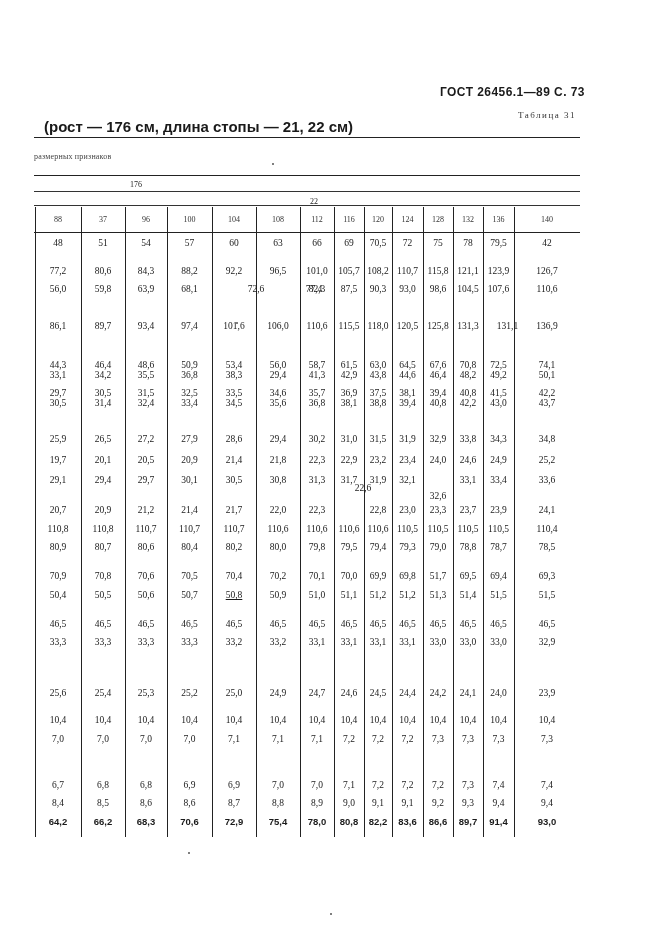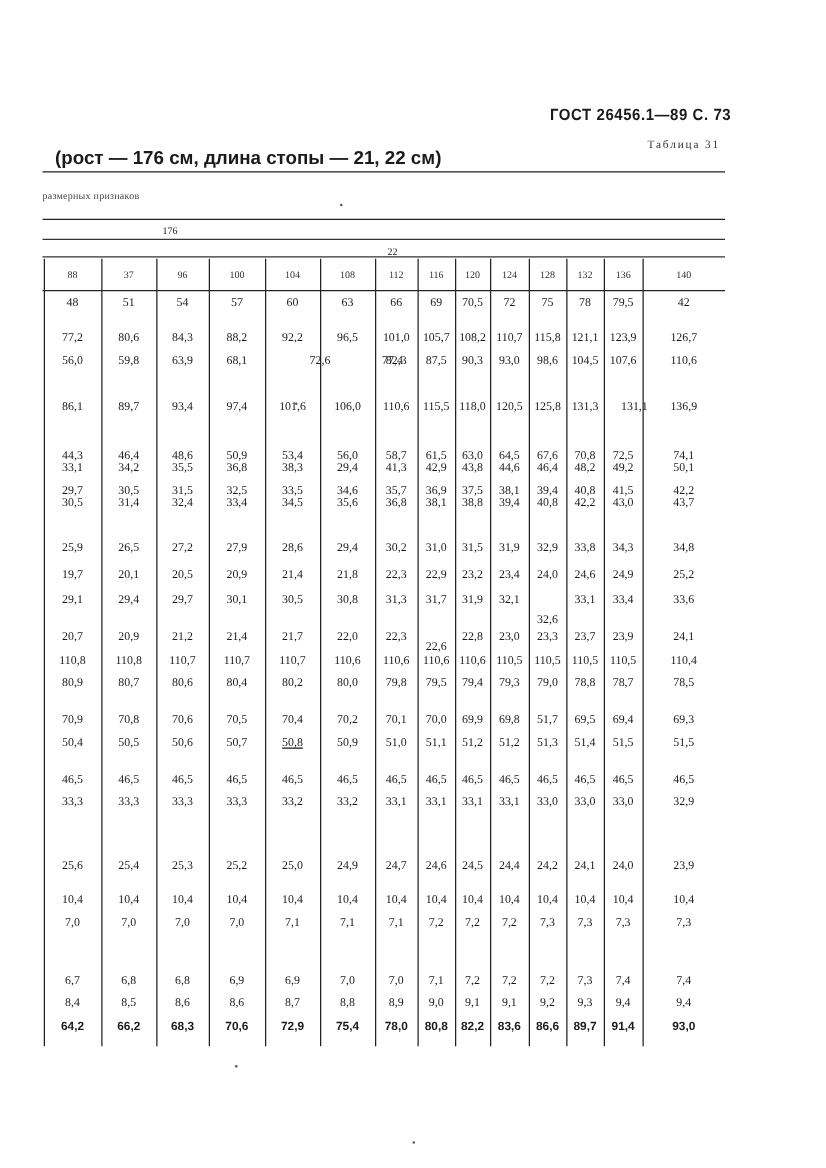--- a/index.html
+++ b/index.html
@@ -223,21 +223,21 @@
       <div class="cell" style="left: 453px; width: 30px; top: 475px;">33,1</div>
       <div class="cell" style="left: 483px; width: 31px; top: 475px;">33,4</div>
       <div class="cell" style="left: 514px; width: 66px; top: 475px;">33,6</div>
       <div class="cell" style="left: 35px; width: 46px; top: 505px;">20,7</div>
       <div class="cell" style="left: 81px; width: 44px; top: 505px;">20,9</div>
       <div class="cell" style="left: 125px; width: 42px; top: 505px;">21,2</div>
       <div class="cell" style="left: 167px; width: 45px; top: 505px;">21,4</div>
       <div class="cell" style="left: 212px; width: 44px; top: 505px;">21,7</div>
       <div class="cell" style="left: 256px; width: 44px; top: 505px;">22,0</div>
       <div class="cell" style="left: 300px; width: 34px; top: 505px;">22,3</div>
-      <div class="cell" style="left: 334px; width: 30px; top: 513px;">22,6</div>
+      <div class="cell" style="left: 334px; width: 30px; top: 483px; padding-left: 14px;">22,6</div>
       <div class="cell" style="left: 364px; width: 28px; top: 505px;">22,8</div>
       <div class="cell" style="left: 392px; width: 31px; top: 505px;">23,0</div>
       <div class="cell" style="left: 423px; width: 30px; top: 505px;">23,3</div>
       <div class="cell" style="left: 453px; width: 30px; top: 505px;">23,7</div>
       <div class="cell" style="left: 483px; width: 31px; top: 505px;">23,9</div>
       <div class="cell" style="left: 514px; width: 66px; top: 505px;">24,1</div>
       <div class="cell" style="left: 35px; width: 46px; top: 524px;">110,8</div>
       <div class="cell" style="left: 81px; width: 44px; top: 524px;">110,8</div>
       <div class="cell" style="left: 125px; width: 42px; top: 524px;">110,7</div>
       <div class="cell" style="left: 167px; width: 45px; top: 524px;">110,7</div>

